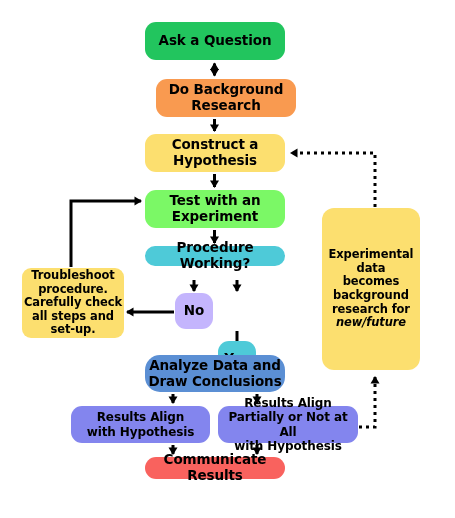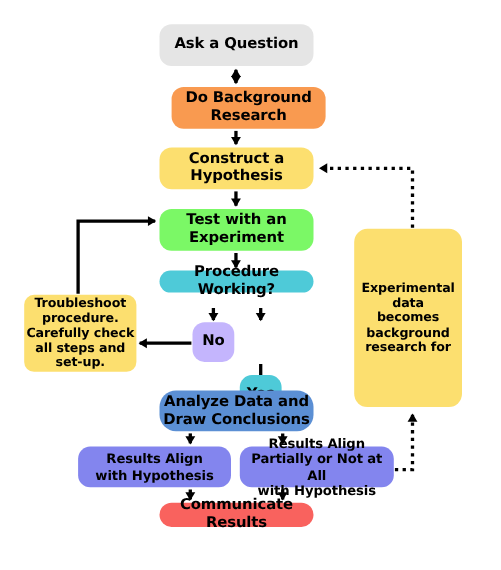--- a/index.html
+++ b/index.html
@@ -125,21 +125,21 @@
 
   <g>
     <polyline points="359,427 375,427 375,377" fill="none" stroke="#000" stroke-width="3" stroke-dasharray="3 4" stroke-linecap="butt" marker-end="url(#ah-up)"></polyline>
   </g>
 
   <g>
     <polyline points="375,207 375,153 291,153" fill="none" stroke="#000" stroke-width="3" stroke-dasharray="3 4" stroke-linecap="butt" marker-end="url(#ah-left)"></polyline>
   </g>
 </svg>
 
-<div class="node n-ask" style="background:#e5e5e5;">
+<div class="node n-ask" style="background:#22c55e;">
   <span>Ask a Question</span>
 </div>
 
 <div class="node n-research" style="background:#f99a50;margin-left:11px;">
   <span>Do Background
 Research</span>
 </div>
 
 <div class="node n-hypothesis" style="background:#fcdf6f;">
   <span>Construct a
@@ -190,14 +190,14 @@
 Carefully check
 all steps and
 set-up.</span>
 </div>
 
 <div class="node n-experiment" style="background:#fcdf6f;">
   <span><span>Experimental
 data
 becomes
 background
-research for </span></span>
+research for </span><em>new/future</em></span>
 </div>
 
 </body></html>

